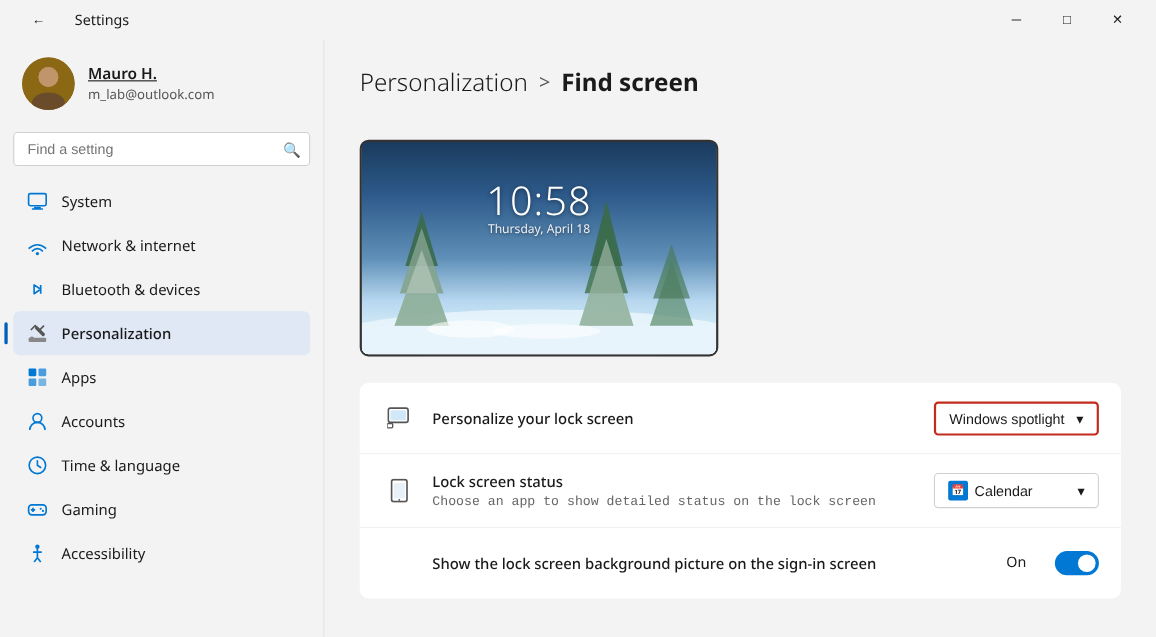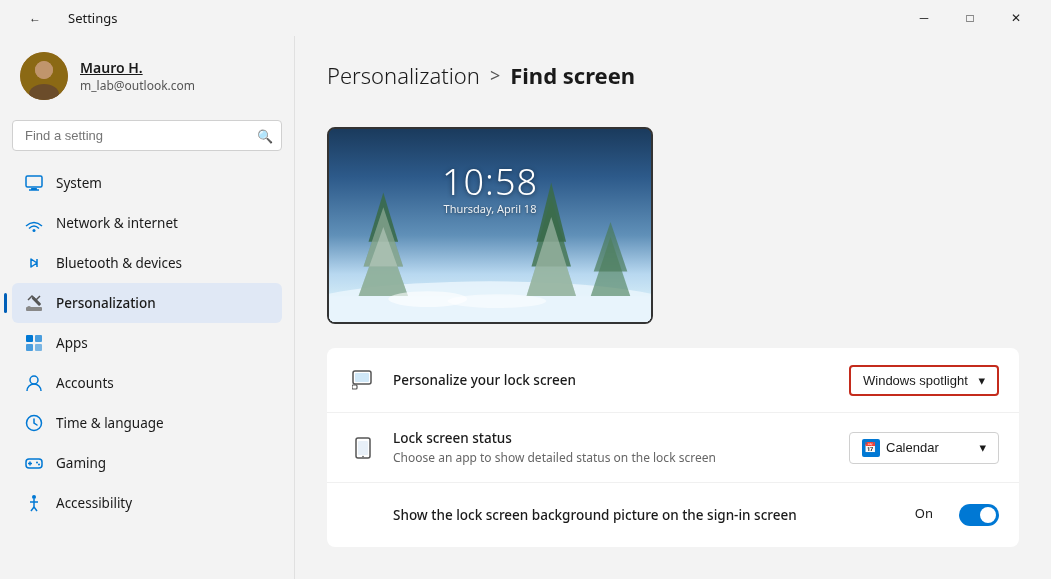--- a/index.html
+++ b/index.html
@@ -279,20 +279,21 @@
     }
     .row-label {
       font-size: 13.5px;
       color: #1a1a1a;
       font-weight: 500;
     }
     .row-sublabel {
       font-size: 12px;
       color: #666;
       margin-top: 2px;
+      font-family: Liberation Mono, monospace;
     }
     .row-control {
       display: flex;
       align-items: center;
       gap: 6px;
       flex-shrink: 0;
     }
     .dropdown-btn {
       display: flex;
       align-items: center;

